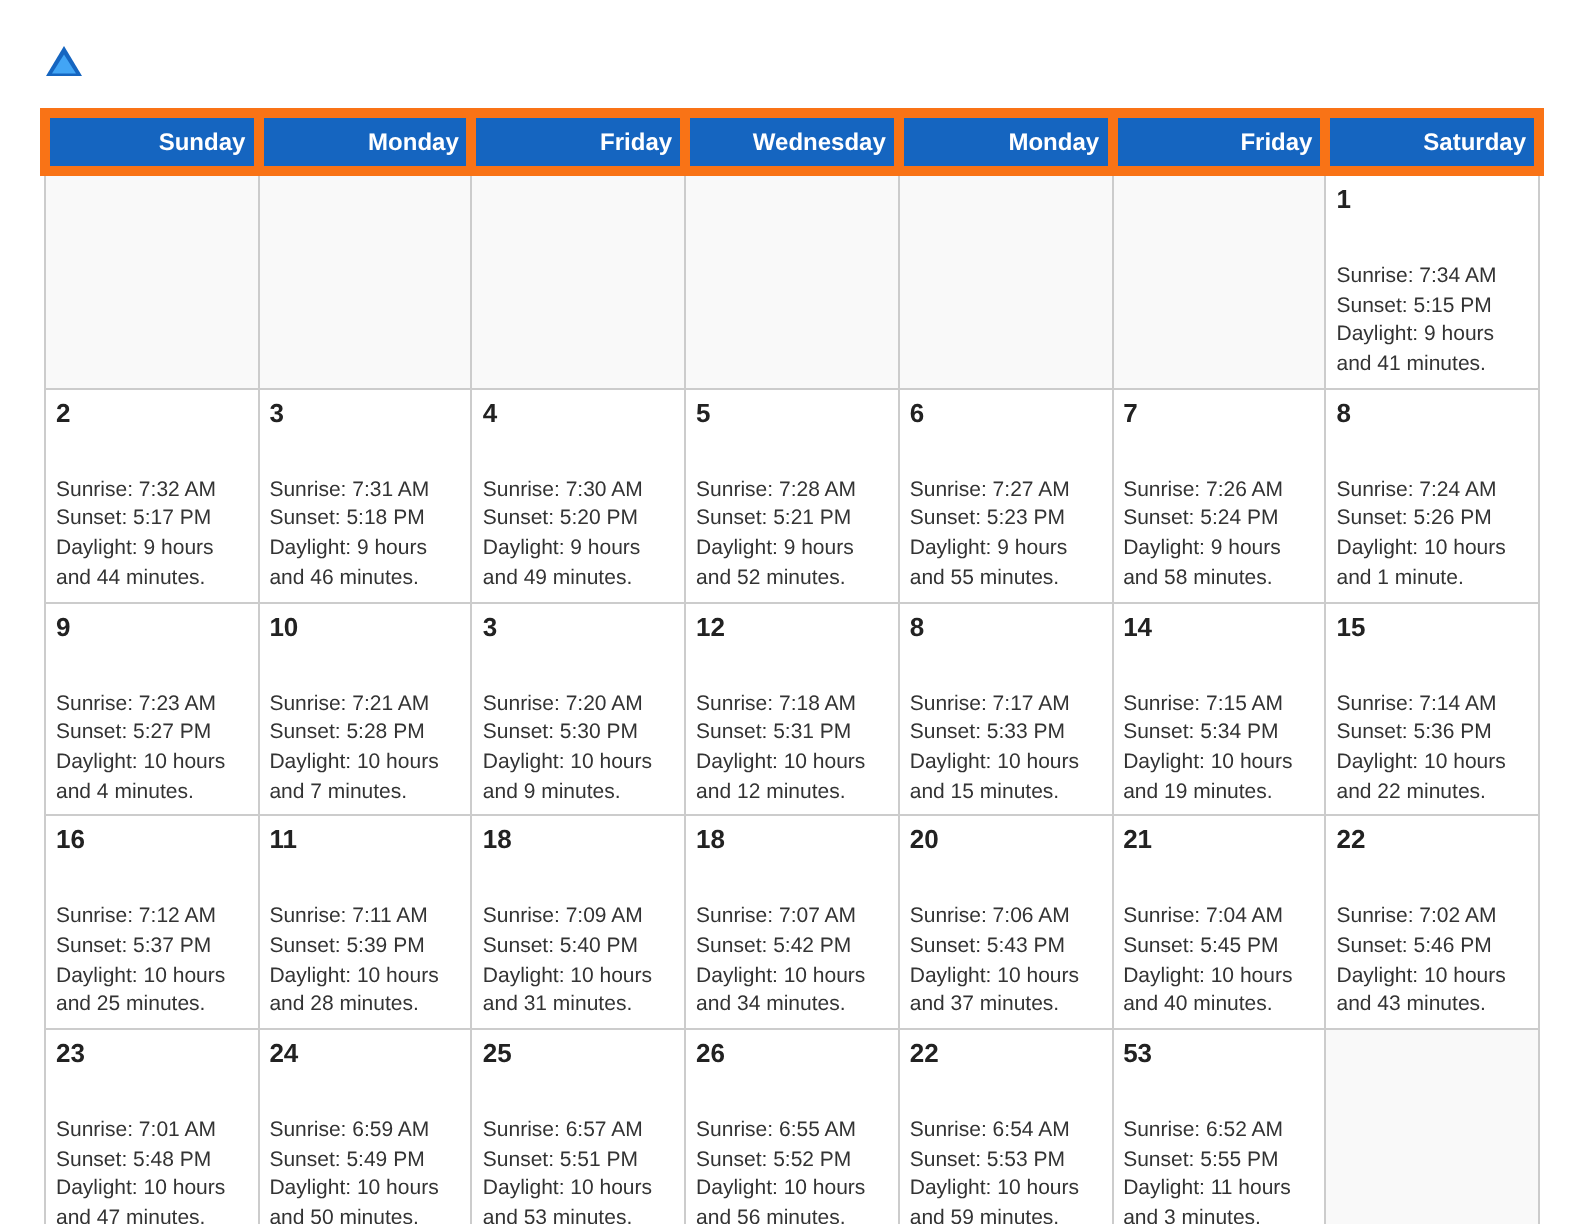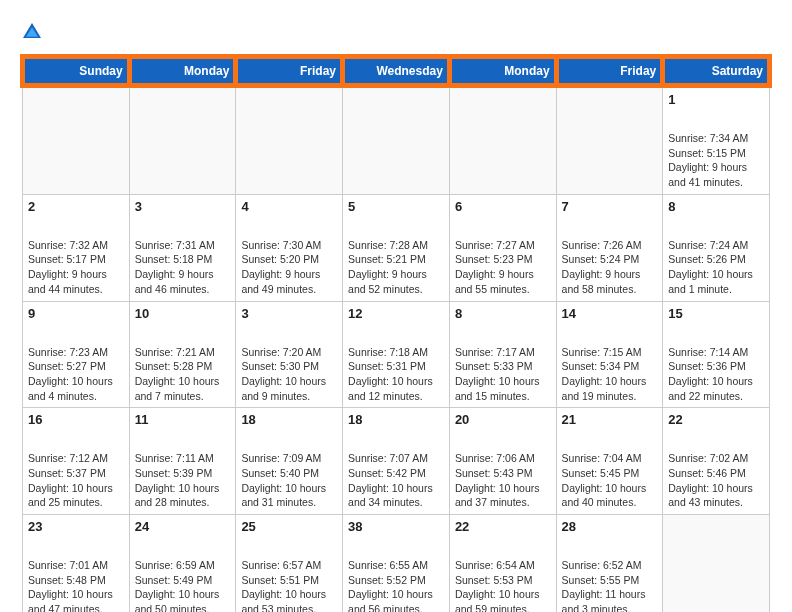--- a/index.html
+++ b/index.html
@@ -226,27 +226,27 @@
         </td>
         <td>
           <span class="day-number">24</span>
           <div class="day-info">Sunrise: 6:59 AM<br>Sunset: 5:49 PM<br>Daylight: 10 hours and 50 minutes.</div>
         </td>
         <td>
           <span class="day-number">25</span>
           <div class="day-info">Sunrise: 6:57 AM<br>Sunset: 5:51 PM<br>Daylight: 10 hours and 53 minutes.</div>
         </td>
         <td>
-          <span class="day-number">38</span>
+          <span class="day-number">26</span>
           <div class="day-info">Sunrise: 6:55 AM<br>Sunset: 5:52 PM<br>Daylight: 10 hours and 56 minutes.</div>
         </td>
         <td>
           <span class="day-number">22</span>
           <div class="day-info">Sunrise: 6:54 AM<br>Sunset: 5:53 PM<br>Daylight: 10 hours and 59 minutes.</div>
         </td>
         <td>
-          <span class="day-number">28</span>
+          <span class="day-number">53</span>
           <div class="day-info">Sunrise: 6:52 AM<br>Sunset: 5:55 PM<br>Daylight: 11 hours and 3 minutes.</div>
         </td>
         <td class="empty"></td>
       </tr>
     </tbody>
 </table>
 
 </body></html>

